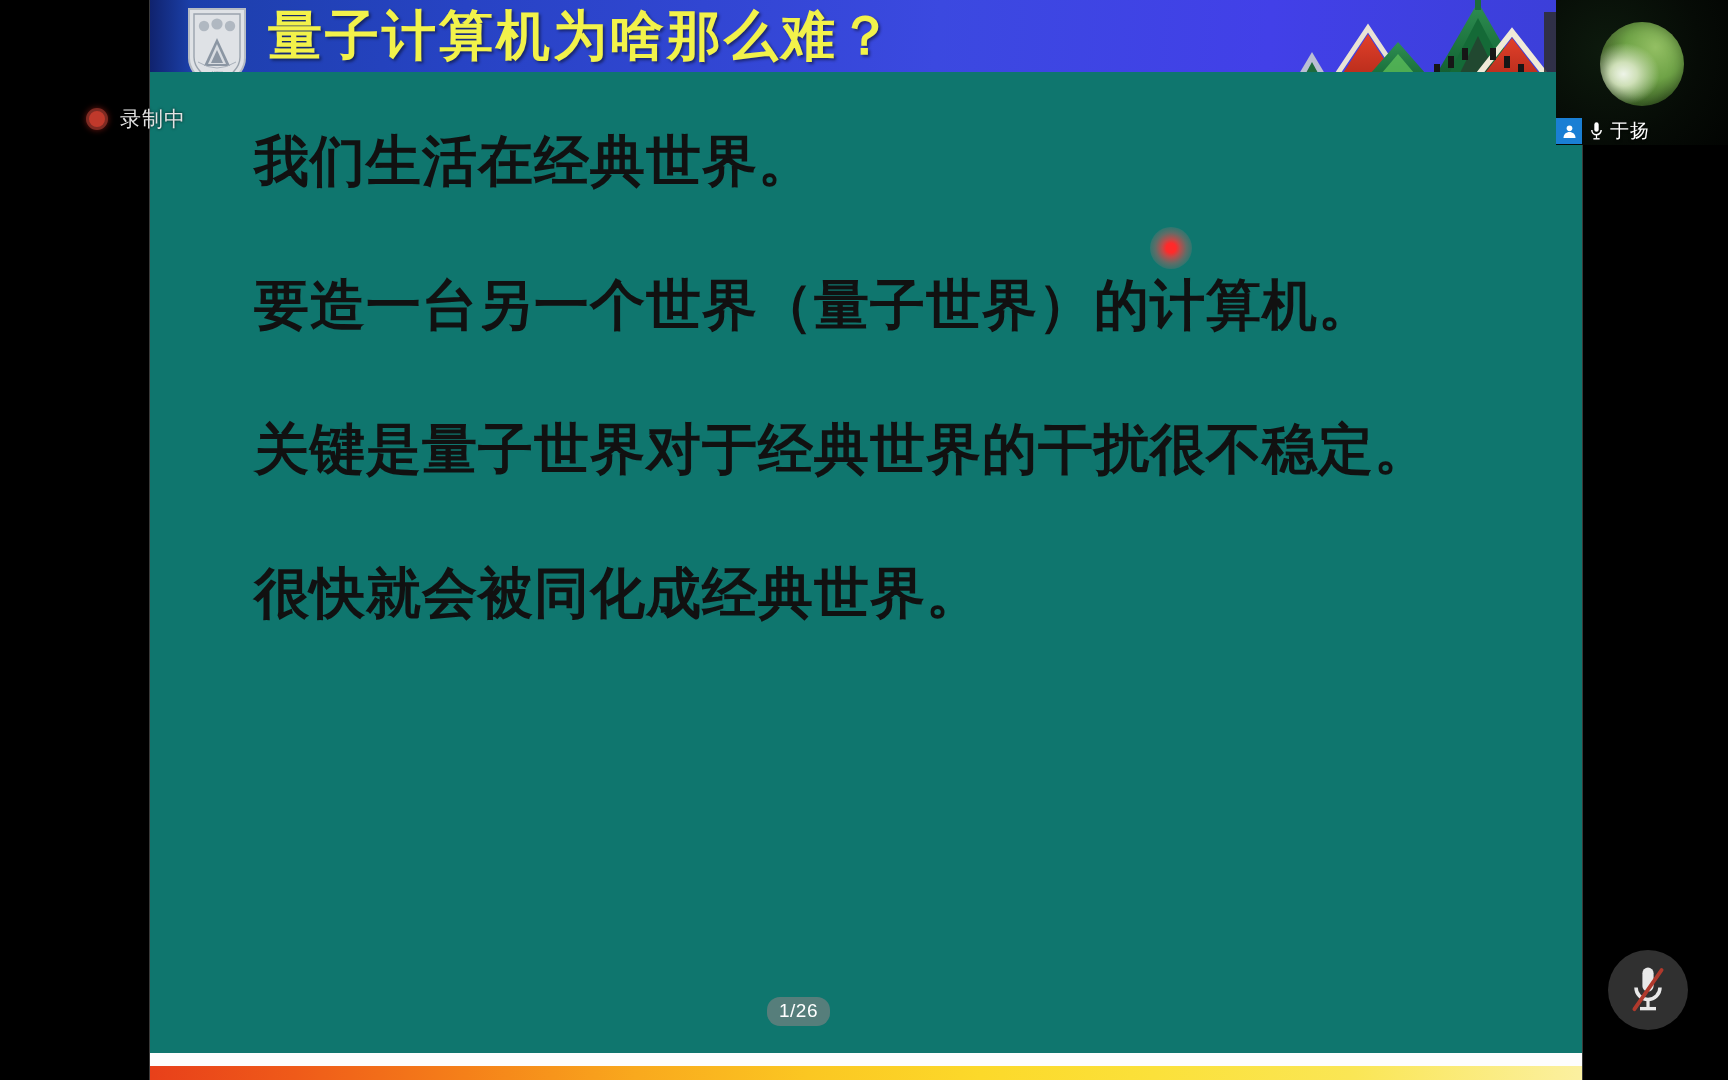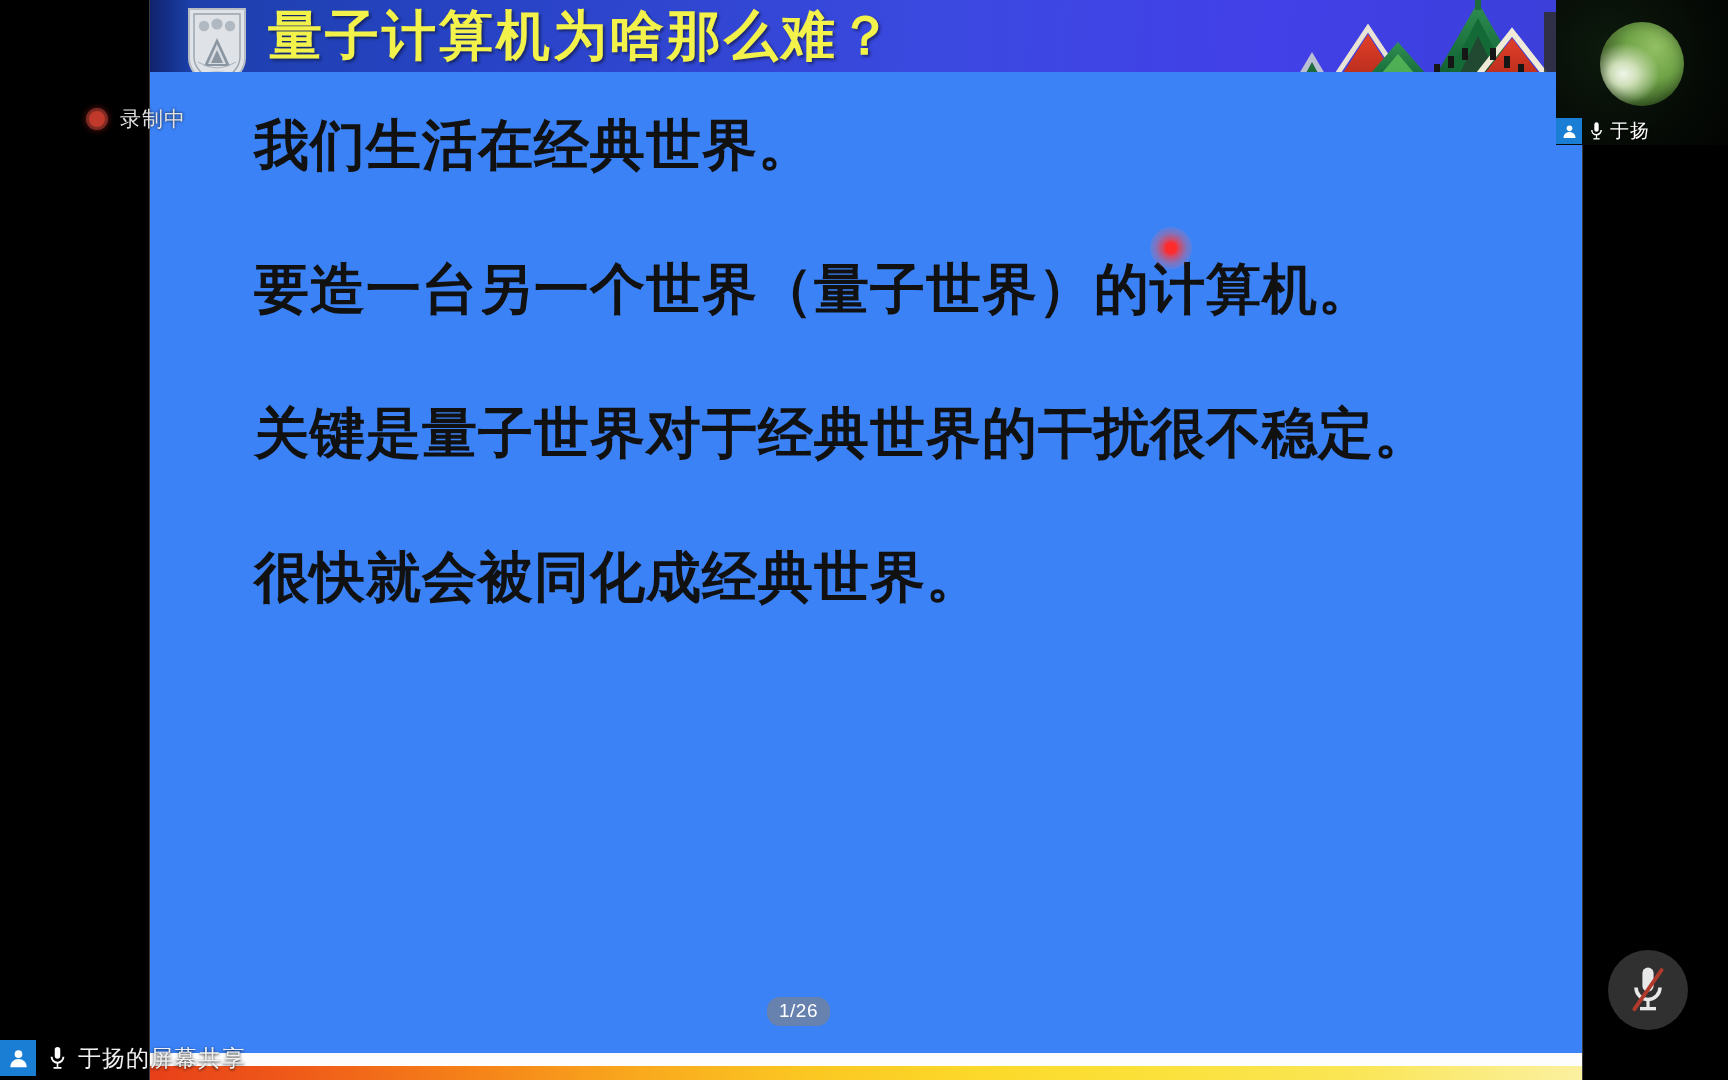--- a/index.html
+++ b/index.html
@@ -105,22 +105,22 @@
     width: 390px;
     height: 112px;
     z-index: 3;
   }
 
   
   .slide-body {
     position: relative;
     width: 100%;
     height: 981px;
-    background: #3b82f6;
-    padding: 46px 40px 0 104px;
+    background: #0f766e;
+    padding: 62px 40px 0 104px;
   }
   .slide-line {
     font-size: 55px;
     font-weight: bold;
     color: #111111;
     line-height: 1.0;
     letter-spacing: 1px;
     margin-bottom: 89px;
     white-space: nowrap;
   }
@@ -407,31 +407,14 @@
   <button class="mute-button">
     <svg width="40" height="48" viewBox="0 0 24 30">
       <rect x="8.5" y="1" width="7" height="15" rx="3.5" fill="#e8e8e8"></rect>
       <path d="M4.5 13.5 a7.5 7.5 0 0 0 15 0" fill="none" stroke="#e8e8e8" stroke-width="2.2"></path>
       <rect x="11" y="21" width="2" height="5" fill="#e8e8e8"></rect>
       <rect x="7" y="25.6" width="10" height="2.1" fill="#e8e8e8"></rect>
       <line x1="3.5" y1="27" x2="20.5" y2="2.5" stroke="#b0392c" stroke-width="2.4" stroke-linecap="round"></line>
     </svg>
   </button>
 
-  <div class="share-bar">
-    <span class="share-host-badge">
-      <svg width="23" height="23" viewBox="0 0 24 24" fill="#ffffff">
-        <circle cx="12" cy="7.5" r="4"></circle>
-        <path d="M3.5 21 C3.5 15.8 7.4 12.6 12 12.6 C16.6 12.6 20.5 15.8 20.5 21 Z"></path>
-      </svg>
-    </span>
-    <span class="share-mic">
-      <svg width="19" height="26" viewBox="0 0 24 30" fill="#ffffff">
-        <rect x="8.5" y="1" width="7" height="15" rx="3.5"></rect>
-        <path d="M4.5 13.5 a7.5 7.5 0 0 0 15 0" fill="none" stroke="#ffffff" stroke-width="2.4"></path>
-        <rect x="11" y="21" width="2" height="6"></rect>
-        <rect x="7" y="26.4" width="10" height="2.2"></rect>
-      </svg>
-    </span>
-    <span class="share-label">于扬的屏幕共享</span>
-  </div>
 
 </div>
 
 </body></html>

